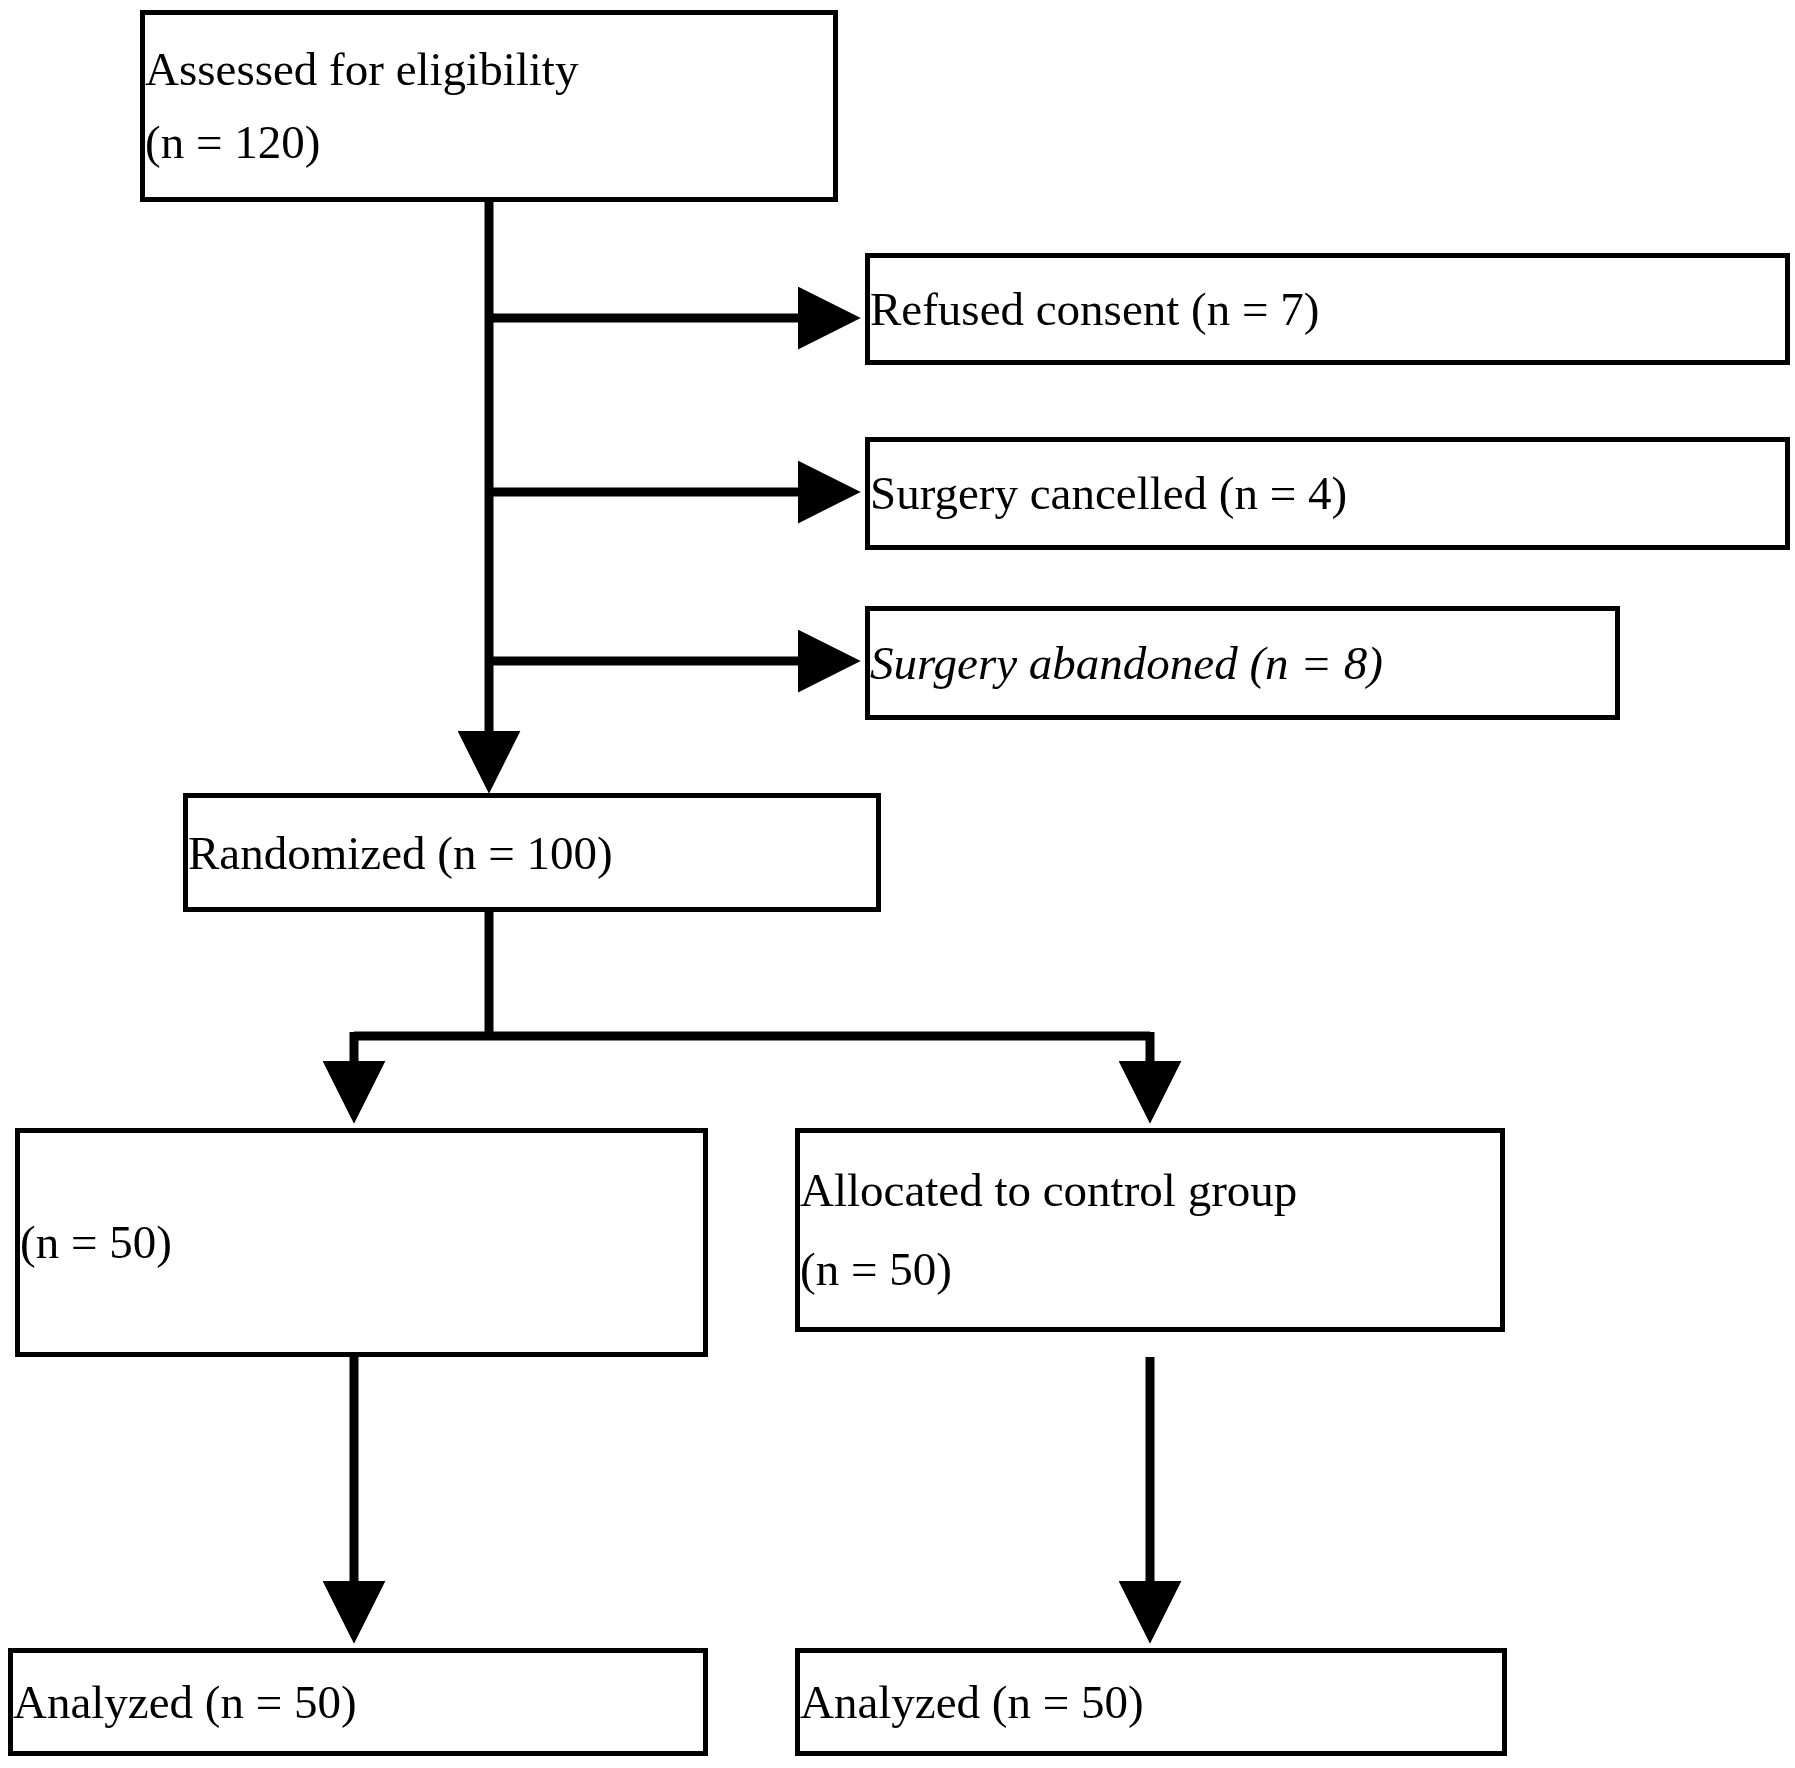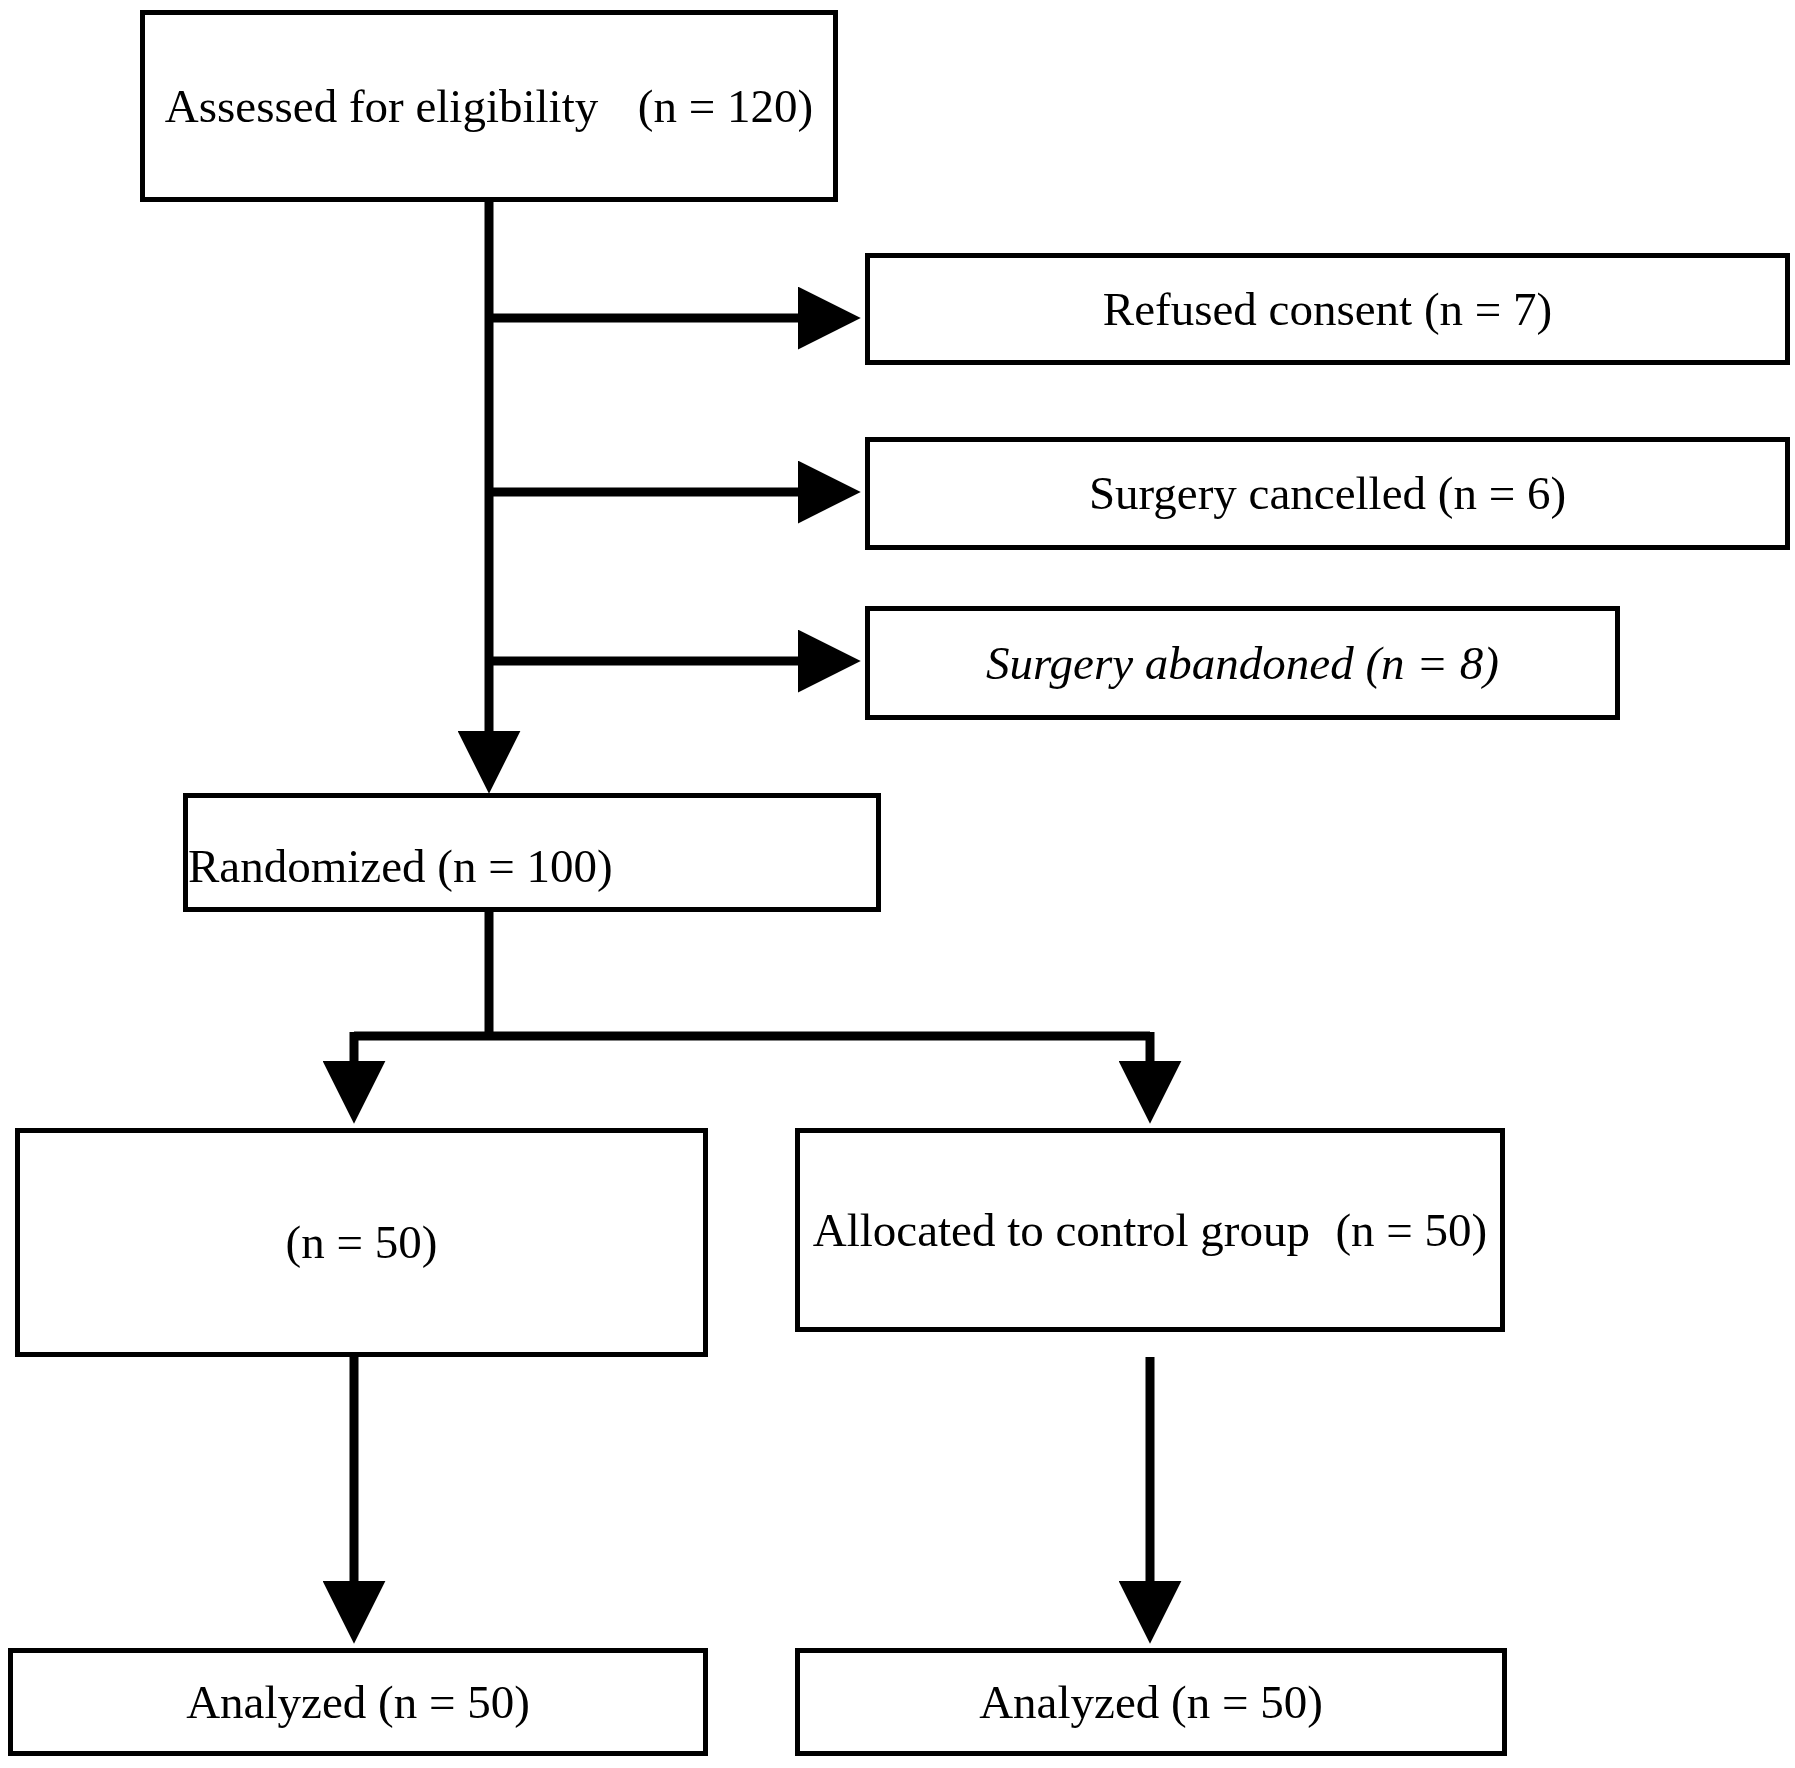--- a/index.html
+++ b/index.html
@@ -23,22 +23,22 @@
     left: 0;
     width: 1795px;
     height: 1768px;
   }
   .node-box {
     position: absolute;
     box-sizing: border-box;
     background: #ffffff;
     border: 5px solid #000000;
     display: flex;
-    flex-direction: row;
-    align-items: center;
+    flex-direction: column;
+    align-items: flex-start;
     justify-content: center;
     text-align: center;
     color: #000000;
     font-family: "Liberation Serif", "DejaVu Serif", serif;
     font-size: 47px;
     line-height: 1.15;
     white-space: pre;
   }
   .node-box.two-line {
     justify-content: space-around;
@@ -85,21 +85,21 @@
   <div class="node-box two-line" style="left:140px; top:10px; width:698px; height:192px;">
     <span class="node-line">Assessed for eligibility</span>
     <span class="node-line">(n = 120)</span>
   </div>
 
   <div class="node-box" style="left:865px; top:253px; width:925px; height:112px;">
     <span class="node-line">Refused consent (n = 7)</span>
   </div>
 
   <div class="node-box" style="left:865px; top:437px; width:925px; height:113px;">
-    <span class="node-line">Surgery cancelled (n = 6)</span>
+    <span class="node-line">Surgery cancelled (n = 4)</span>
   </div>
 
   <div class="node-box" style="left:865px; top:606px; width:755px; height:114px;font-style:italic;">
     <span class="node-line">Surgery abandoned (n = 8)</span>
   </div>
 
   <div class="node-box" style="left:140px; top:793px; width:698px; height:119px; justify-content:flex-start; padding-top:28px;margin-left:43px;">
     <span class="node-line">Randomized (n = 100)</span>
   </div>
 

